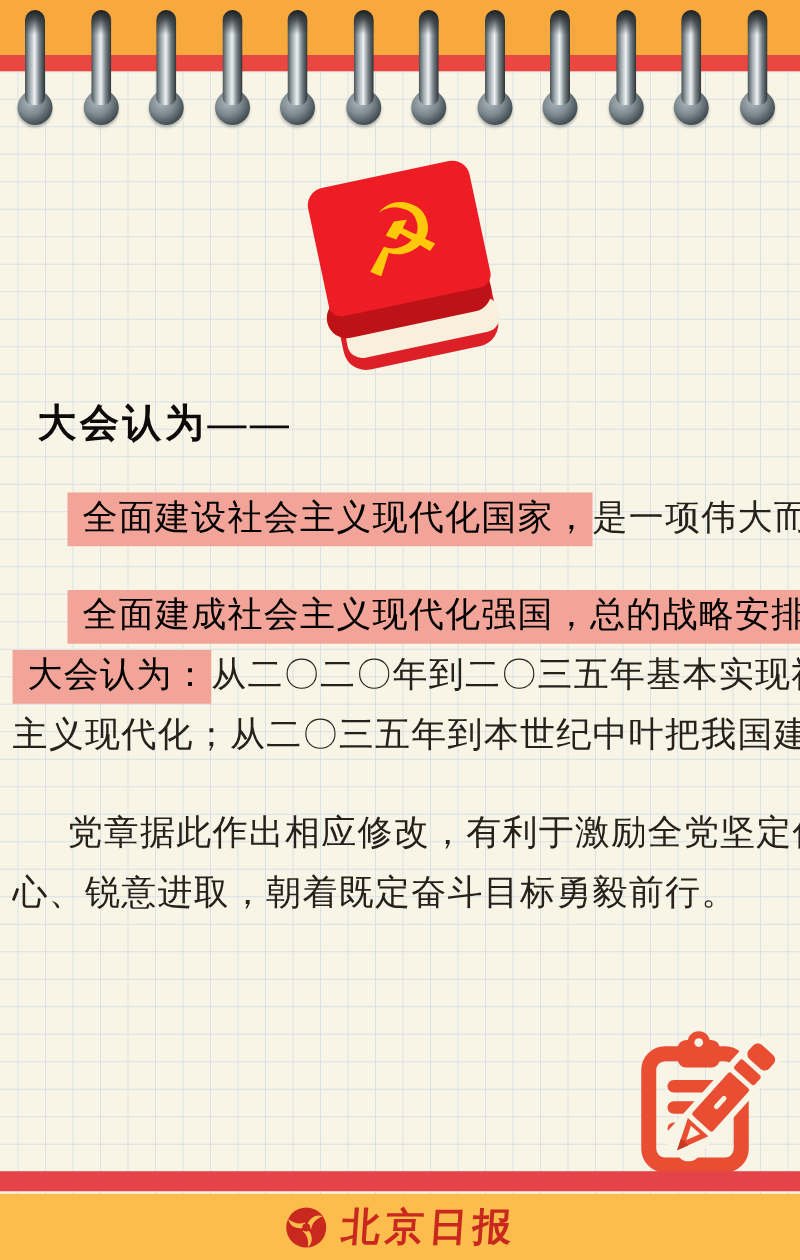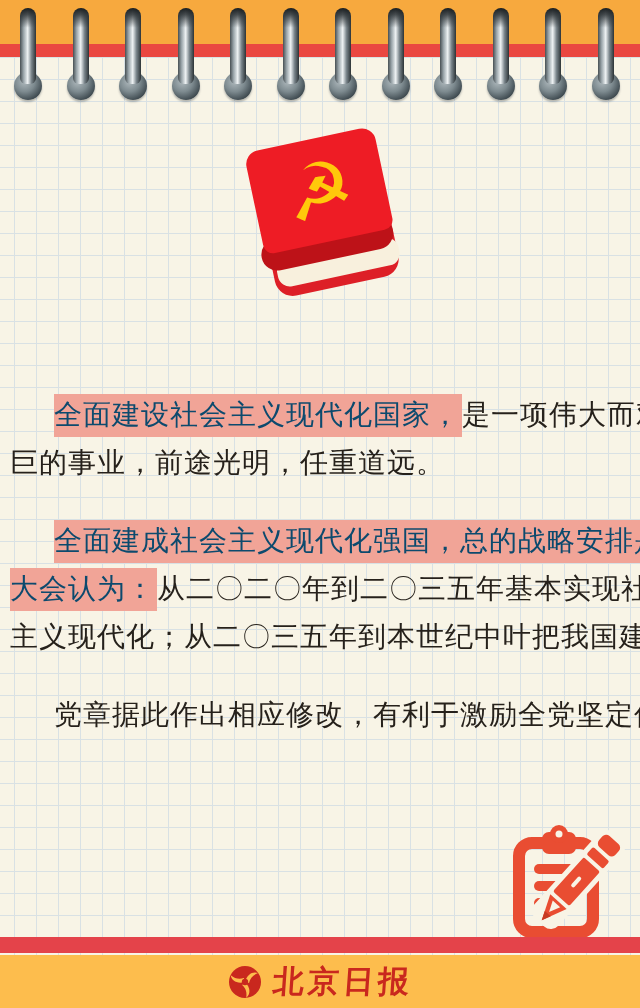--- a/index.html
+++ b/index.html
@@ -43,21 +43,21 @@
   
   .heading { position:absolute; left:30px; top:318px; font-size:31px; font-weight:bold;
              color:#0d0b09; letter-spacing:3px; white-space:nowrap; }
 
   
   .paragraphs { position:absolute; left:10px; top:391px; width:622px; }
   .para  { margin-bottom:30px; }
   .tline { height:48px; line-height:48px; font-size:28px; letter-spacing:1px; white-space:nowrap; }
   .tline.indent { text-indent:44px; }
   .plain { color:#26211B; }
-  .hl    { background:#F1A497; color:#0c4a6e; padding:5px 2px 7px 0; }
+  .hl    { background:#F1A497; color:#000000; padding:5px 2px 7px 12px; }
 
   
   .clipboard-wrap { position:absolute; left:498px; top:824px; width:132px; height:122px; }
 
   
   .stripe-bottom { position:absolute; left:0; top:937px; width:640px; height:16px; background:#E4434A; }
   .band-bottom   { position:absolute; left:0; top:955px; width:640px; height:53px; background:#FDBD4D;
                    display:flex; align-items:center; justify-content:center; gap:10px; }
   .logo-text { font-size:31px; font-weight:bold; color:#C9281E; letter-spacing:4px; white-space:nowrap;
                transform:skewX(-4deg); }
@@ -123,33 +123,34 @@
 
   <div class="book">
     <div class="book-back"></div>
     <div class="book-pages"></div>
     <div class="book-spine"></div>
     <div class="book-cover">
       <div class="book-emblem">☭</div>
     </div>
   </div>
 
+  <div class="heading">大会认为——</div>
 
   <div class="paragraphs">
       <div class="para">
         <div class="tline indent"><span class="hl">全面建设社会主义现代化国家，</span><span class="plain">是一项伟大而艰</span></div>
-        <div class="tline"><span class="plain">巨的事业，前途光明，任重道远。</span></div>
       </div>
       <div class="para">
         <div class="tline indent"><span class="hl">全面建成社会主义现代化强国，总的战略安排是</span></div>
         <div class="tline"><span class="hl">大会认为：</span><span class="plain">从二〇二〇年到二〇三五年基本实现社会</span></div>
         <div class="tline"><span class="plain">主义现代化；从二〇三五年到本世纪中叶把我国建成</span></div>
       </div>
       <div class="para">
         <div class="tline indent"><span class="plain">党章据此作出相应修改，有利于激励全党坚定信</span></div>
+        <div class="tline"><span class="plain">心、锐意进取，朝着既定奋斗目标勇毅前行。</span></div>
       </div>
     </div>
 
   <div class="clipboard-wrap">
     <svg width="132" height="122" viewBox="0 0 132 122">
       <rect x="21" y="19" width="74" height="89" rx="13" fill="none" stroke="#E94D32" stroke-width="12"></rect>
       <rect x="44" y="8" width="34" height="22" rx="7" fill="#E94D32"></rect>
       <circle cx="61" cy="10" r="9" fill="#E94D32"></circle>
       <circle cx="61" cy="10" r="3.5" fill="#F8F4E6"></circle>
       <rect x="36" y="40" width="44" height="10" rx="5" fill="#E94D32"></rect>

